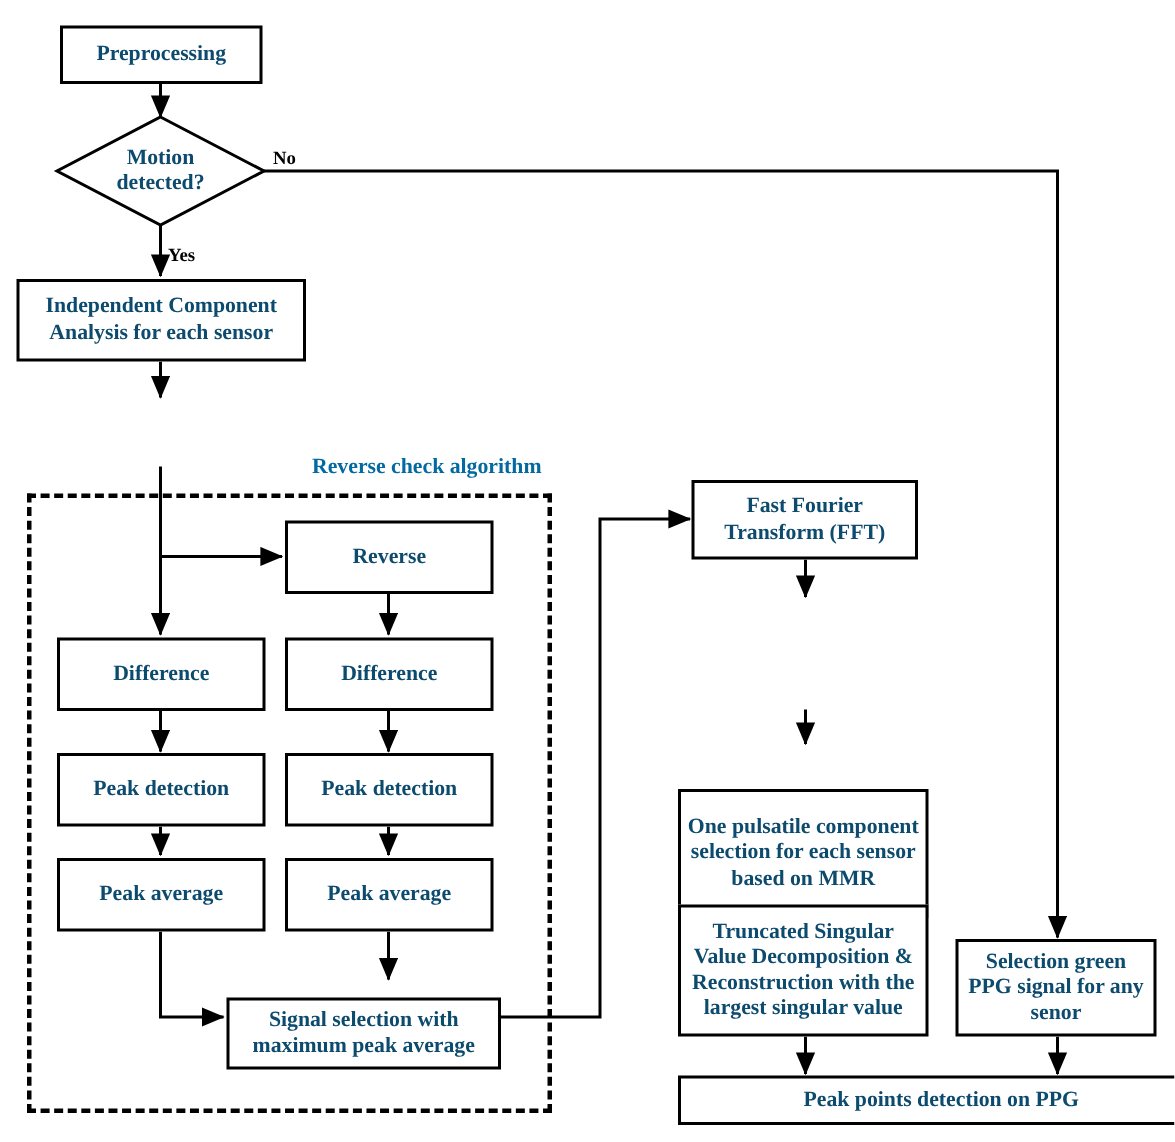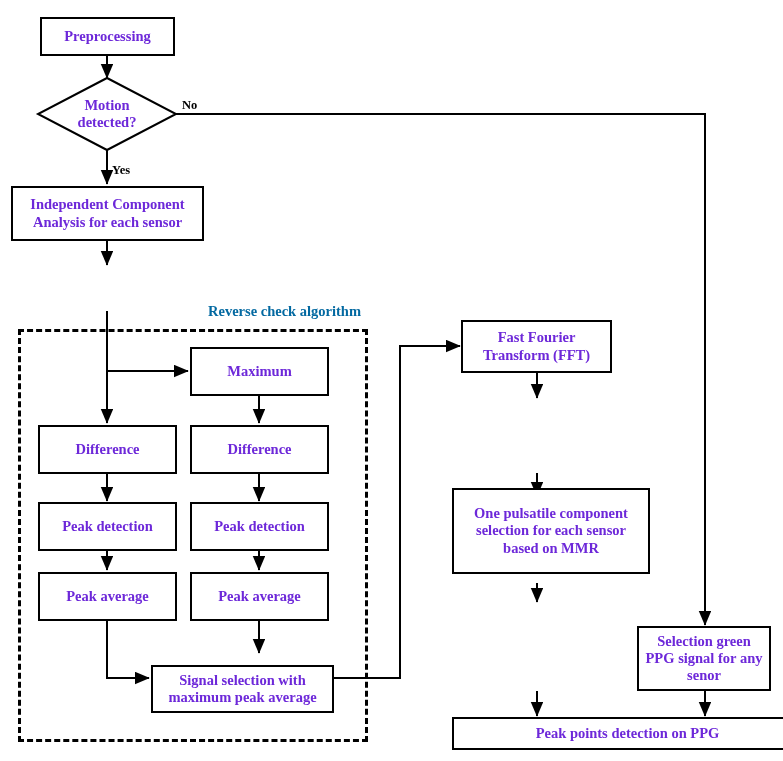--- a/index.html
+++ b/index.html
@@ -27,21 +27,21 @@
   .node {
     position: absolute;
     box-sizing: border-box;
     border: 2px solid #000000;
     background: #ffffff;
     display: flex;
     align-items: center;
     justify-content: center;
     text-align: center;
     font-weight: bold;
-    color: #6d28d9;
+    color: #0c4a6e;
     line-height: 1.18;
     font-size: 14.5px;
     padding: 5px 4px;
   }
   .node.terminator {
     border-radius: 24px;
   }
   .node.decision {
     border: none;
     background: transparent;
@@ -138,21 +138,21 @@
   <div class="edge-label" style="left:182px; top:98px;">No</div>
   <div class="edge-label" style="left:112px; top:163px;">Yes</div>
 
   <div class="node" style="left:11px; top:186px; width:193px; height:55px; white-space:pre-line;">
     <span style="white-space:pre-line;">Independent Component
 Analysis for each sensor</span>
   </div>
 
 
   <div class="node" style="left:190px; top:347px; width:139px; height:49px;">
-    <span>Maximum</span>
+    <span>Reverse</span>
   </div>
 
   <div class="node" style="left:38px; top:425px; width:139px; height:49px;">
     <span>Difference</span>
   </div>
 
   <div class="node" style="left:190px; top:425px; width:139px; height:49px;">
     <span>Difference</span>
   </div>
 
@@ -176,26 +176,32 @@
     <span style="white-space:pre-line;">Signal selection with
 maximum peak average</span>
   </div>
 
   <div class="node" style="left:461px; top:320px; width:151px; height:53px; white-space:pre-line;">
     <span style="white-space:pre-line;">Fast Fourier
 Transform (FFT)</span>
   </div>
 
 
-  <div class="node" style="left:452px; top:488px; width:198px; height:86px; white-space:pre-line;">
+  <div class="node" style="left:452px; top:526px; width:167px; height:86px; white-space:pre-line;">
     <span style="white-space:pre-line;">One pulsatile component
 selection for each sensor
 based on MMR</span>
   </div>
 
+  <div class="node" style="left:452px; top:603px; width:167px; height:88px; white-space:pre-line;">
+    <span style="white-space:pre-line;">Truncated Singular
+Value Decomposition &amp;
+Reconstruction with the
+largest singular value</span>
+  </div>
 
   <div class="node" style="left:637px; top:626px; width:134px; height:65px; white-space:pre-line;">
     <span style="white-space:pre-line;">Selection green
 PPG signal for any
 senor</span>
   </div>
 
   <div class="node" style="left:452px; top:717px; width:351px; height:33px;">
     <span>Peak points detection on PPG</span>
   </div>

